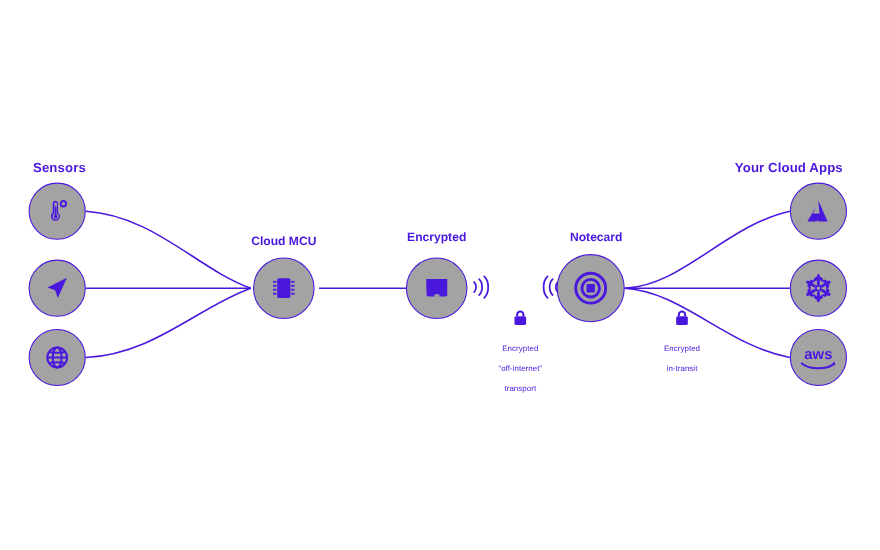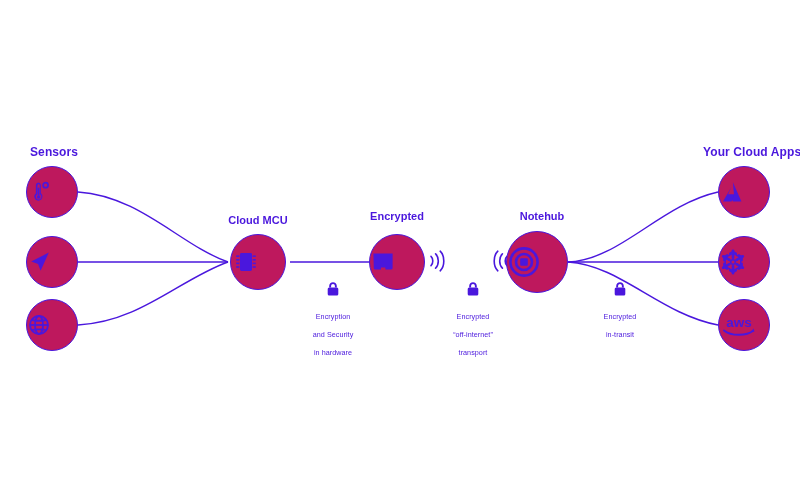--- a/index.html
+++ b/index.html
@@ -44,24 +44,24 @@
     white-space: nowrap;
     text-align: center;
   }
 
   
   .node {
     position: absolute;
     border: 1.4px solid #4a17dd;
     border-radius: 50%;
     box-sizing: border-box;
-    background: #be185d;
+    background: #a3a3a3;
     display: flex;
     align-items: center;
-    justify-content: flex-start;
+    justify-content: center;
   }
   .node.small { width: 52px; height: 52px; }
   .node.mid   { width: 56px; height: 56px; }
   .node.hub   { width: 62px; height: 62px; }
 
   .node svg { display: block; }
 
   
   .lock-note {
     position: absolute;
@@ -163,32 +163,20 @@
           <rect x="5.2" y="19.2" width="3.2" height="1.6"></rect>
           <rect x="21.6" y="8.4" width="3.2" height="1.6"></rect>
           <rect x="21.6" y="12.0" width="3.2" height="1.6"></rect>
           <rect x="21.6" y="15.6" width="3.2" height="1.6"></rect>
           <rect x="21.6" y="19.2" width="3.2" height="1.6"></rect>
         </g>
       </svg>
     </span>
   </div>
 
-  <div class="lock-note" style="left:288px; top:281px;">
-    <span class="lock-ico">
-      <svg width="14" height="16" viewBox="0 0 14 16">
-        <path d="M7 1.2c-2.1 0-3.8 1.7-3.8 3.8v1.6h1.9V5c0-1.05 0.85-1.9 1.9-1.9
-                 S8.9 3.95 8.9 5v1.6h1.9V5c0-2.1-1.7-3.8-3.8-3.8z" fill="#4a17dd"></path>
-        <rect x="1.7" y="6.4" width="10.6" height="8.1" rx="1.5" fill="#4a17dd"></rect>
-      </svg>
-    </span>
-    <span class="lock-text">Encryption
-and Security
-in hardware</span>
-  </div>
 
   <div class="node-label" style="left:347px; top:210px; width:100px;">Encrypted</div>
 
   <div class="node mid" style="left:369px; top:234px;">
     <span>
       <svg width="26" height="26" viewBox="0 0 26 26">
         <path d="M3.4 4.6 h19.2 v14.4 a1.6 1.6 0 0 1 -1.6 1.6 h-5.6 v-2.2 h-4.4 v2.2
                  h-5.6 a1.6 1.6 0 0 1 -1.6 -1.6 z" fill="#4a17dd"></path>
         <rect x="11.2" y="4.6" width="3.6" height="8.6" fill="#ffffff" opacity="0.0"></rect>
       </svg>
@@ -221,21 +209,21 @@
   <span class="signal" style="left:492px; top:248px;">
     <svg width="18" height="26" viewBox="0 0 18 26">
       <g fill="none" stroke="#4a17dd" stroke-width="1.6" stroke-linecap="round">
         <path d="M15 8.4 C12.6 10.6 12.6 15.4 15 17.6"></path>
         <path d="M10.4 5.8 C6.8 9.1 6.8 16.9 10.4 20.2"></path>
         <path d="M5.8 3.2 C1.0 7.6 1.0 18.4 5.8 22.8"></path>
       </g>
     </svg>
   </span>
 
-  <div class="node-label" style="left:487px; top:210px; width:110px;">Notehub</div>
+  <div class="node-label" style="left:487px; top:210px; width:110px;">Notecard</div>
 
   <div class="node hub" style="left:506px; top:231px;">
     <span>
       <svg width="34" height="34" viewBox="0 0 34 34">
         <circle cx="17" cy="17" r="13.6" fill="none" stroke="#4a17dd" stroke-width="2.6"></circle>
         <circle cx="17" cy="17" r="8.0" fill="none" stroke="#4a17dd" stroke-width="2.6"></circle>
         <rect x="13.2" y="13.2" width="7.6" height="7.6" rx="1" fill="#4a17dd"></rect>
       </svg>
     </span>
   </div>
@@ -245,21 +233,21 @@
       <svg width="14" height="16" viewBox="0 0 14 16">
         <path d="M7 1.2c-2.1 0-3.8 1.7-3.8 3.8v1.6h1.9V5c0-1.05 0.85-1.9 1.9-1.9
                  S8.9 3.95 8.9 5v1.6h1.9V5c0-2.1-1.7-3.8-3.8-3.8z" fill="#4a17dd"></path>
         <rect x="1.7" y="6.4" width="10.6" height="8.1" rx="1.5" fill="#4a17dd"></rect>
       </svg>
     </span>
     <span class="lock-text">Encrypted
 in-transit</span>
   </div>
 
-  <div class="group-label" style="left:703px; top:145px;">Your Cloud Apps</div>
+  <div class="group-label" style="left:668px; top:145px;">Your Cloud Apps</div>
 
   <div class="node small" style="left:718px; top:166px;">
     <span>
       <svg width="28" height="26" viewBox="0 0 28 26">
         <path d="M13.9 3.2 L22.4 22.4 L14.1 22.4 L9.0 15.4 L15.0 15.4 Z" fill="#4a17dd"></path>
         <path d="M12.1 8.6 L4.0 22.4 L12.6 22.4 L15.0 15.4 L9.0 15.4 Z" fill="#4a17dd"></path>
       </svg>
     </span>
   </div>
 

